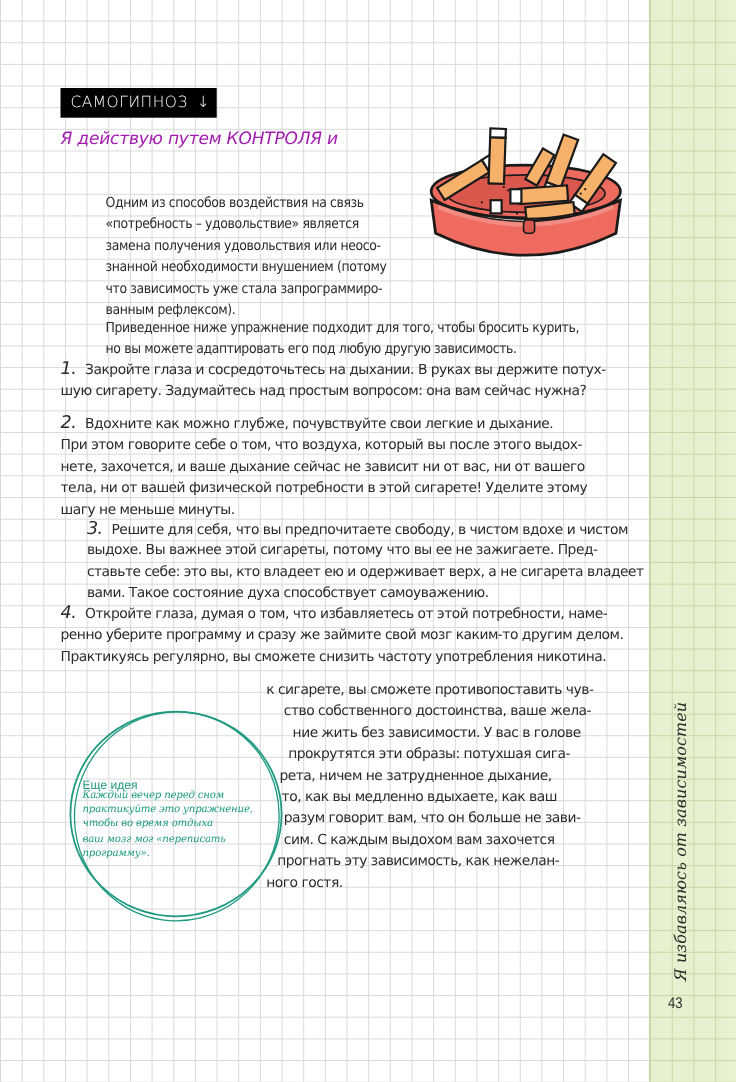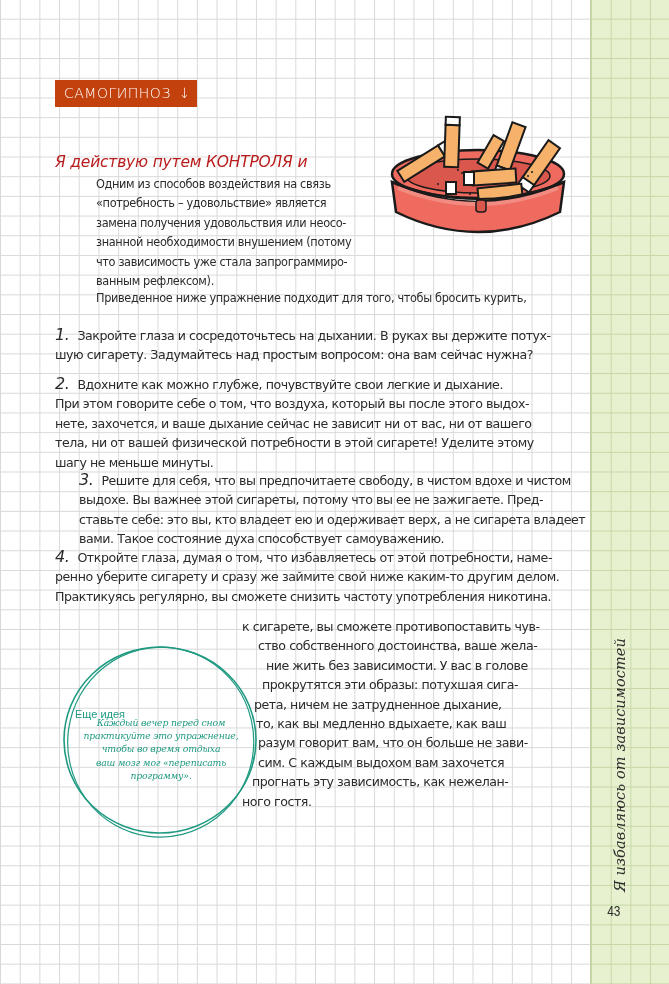--- a/index.html
+++ b/index.html
@@ -45,43 +45,42 @@
       left: 606px; top: 903px;
       font-family: "Liberation Sans Narrow", "Liberation Sans", sans-serif;
       font-size: 14px;
       color: #2b2b2b;
       transform: scaleX(0.85);
     }
     .section-banner {
       position: absolute;
       left: 55px; top: 80px;
       width: 142px; height: 27px;
-      background: #c2410c;
+      background: #000000;
       color: #ffffff;
       font-family: "DejaVu Sans", sans-serif;
       font-size: 14px;
       letter-spacing: 0.5px;
       padding: 5px 0 0 9px;
       font-weight: 300;
     }
     .section-banner .arrow {
       margin-left: 8px;
       font-size: 14px;
     }
     .heading {
       position: absolute;
       left: 55px; top: 114px;
       width: 310px;
       font-family: "DejaVu Sans", sans-serif;
       font-style: italic;
-      color: #b91c1c;
+      color: #a21caf;
       font-size: 15.5px;
       line-height: 24px;
       letter-spacing: -0.2px;
-      margin-top: 36px;
     }
     .ashtray {
       position: absolute;
       left: 378px; top: 112px;
       width: 200px; height: 150px;
     }
     .para {
       position: absolute;
       font-family: "DejaVu Sans Condensed", "DejaVu Sans", sans-serif;
       font-size: 12.6px;
@@ -138,21 +137,20 @@
       width: 170px;
       text-align: left;
       font-family: Liberation Sans, sans-serif;
       font-size: 11px;
       color: #1f9a81;
     }
     .idea-body {
       position: absolute;
       left: 75px; top: 716px;
       width: 172px;
-      text-align: center;
       font-family: "DejaVu Serif", serif;
       font-style: italic;
       font-size: 9.3px;
       line-height: 13.2px;
       color: #1f9a81;
       letter-spacing: -0.2px;
     }
     .idea-body span { display: block; white-space: nowrap; }
   </style>
 </head>
@@ -221,20 +219,21 @@
   <div>Одним из способов воздействия на связь</div>
   <div>«потребность – удовольствие» является</div>
   <div>замена получения удовольствия или неосо-</div>
   <div>знанной необходимости внушением (потому</div>
   <div>что зависимость уже стала запрограммиро-</div>
   <div>ванным рефлексом).</div>
 </div>
 
 <div class="para lead">
   <div>Приведенное ниже упражнение подходит для того, чтобы бросить курить,</div>
+  <div>но вы можете адаптировать его под любую другую зависимость.</div>
 </div>
 
 <div class="step step1">
   <span class="line"><span class="num">1.</span><span>Закройте глаза и сосредоточьтесь на дыхании. В руках вы держите потух-</span></span>
   <span class="line">шую сигарету. Задумайтесь над простым вопросом: она вам сейчас нужна?</span>
 </div>
 
 <div class="step step2">
   <span class="line"><span class="num">2.</span><span>Вдохните как можно глубже, почувствуйте свои легкие и дыхание.</span></span>
   <span class="line">При этом говорите себе о том, что воздуха, который вы после этого выдох-</span>
@@ -245,21 +244,21 @@
 
 <div class="step step3">
   <span class="line"><span class="num">3.</span><span>Решите для себя, что вы предпочитаете свободу, в чистом вдохе и чистом</span></span>
   <span class="line">выдохе. Вы важнее этой сигареты, потому что вы ее не зажигаете. Пред-</span>
   <span class="line">ставьте себе: это вы, кто владеет ею и одерживает верх, а не сигарета владеет</span>
   <span class="line">вами. Такое состояние духа способствует самоуважению.</span>
 </div>
 
 <div class="step step4">
   <span class="line"><span class="num">4.</span><span>Откройте глаза, думая о том, что избавляетесь от этой потребности, наме-</span></span>
-  <span class="line">ренно уберите сигарету и сразу же займите свой ниже каким-то другим делом.</span>
+  <span class="line">ренно уберите программу и сразу же займите свой мозг каким-то другим делом.</span>
   <span class="line">Практикуясь регулярно, вы сможете снизить частоту употребления никотина.</span>
 </div>
 
 <div class="step step5">
   <span class="line" style="padding-left:28px">к сигарете, вы сможете противопоставить чув-</span>
   <span class="line" style="padding-left:44px">ство собственного достоинства, ваше жела-</span>
   <span class="line" style="padding-left:52px">ние жить без зависимости. У вас в голове</span>
   <span class="line" style="padding-left:48px">прокрутятся эти образы: потухшая сига-</span>
   <span class="line" style="padding-left:40px">рета, ничем не затрудненное дыхание,</span>
   <span class="line" style="padding-left:42px">то, как вы медленно вдыхаете, как ваш</span>

